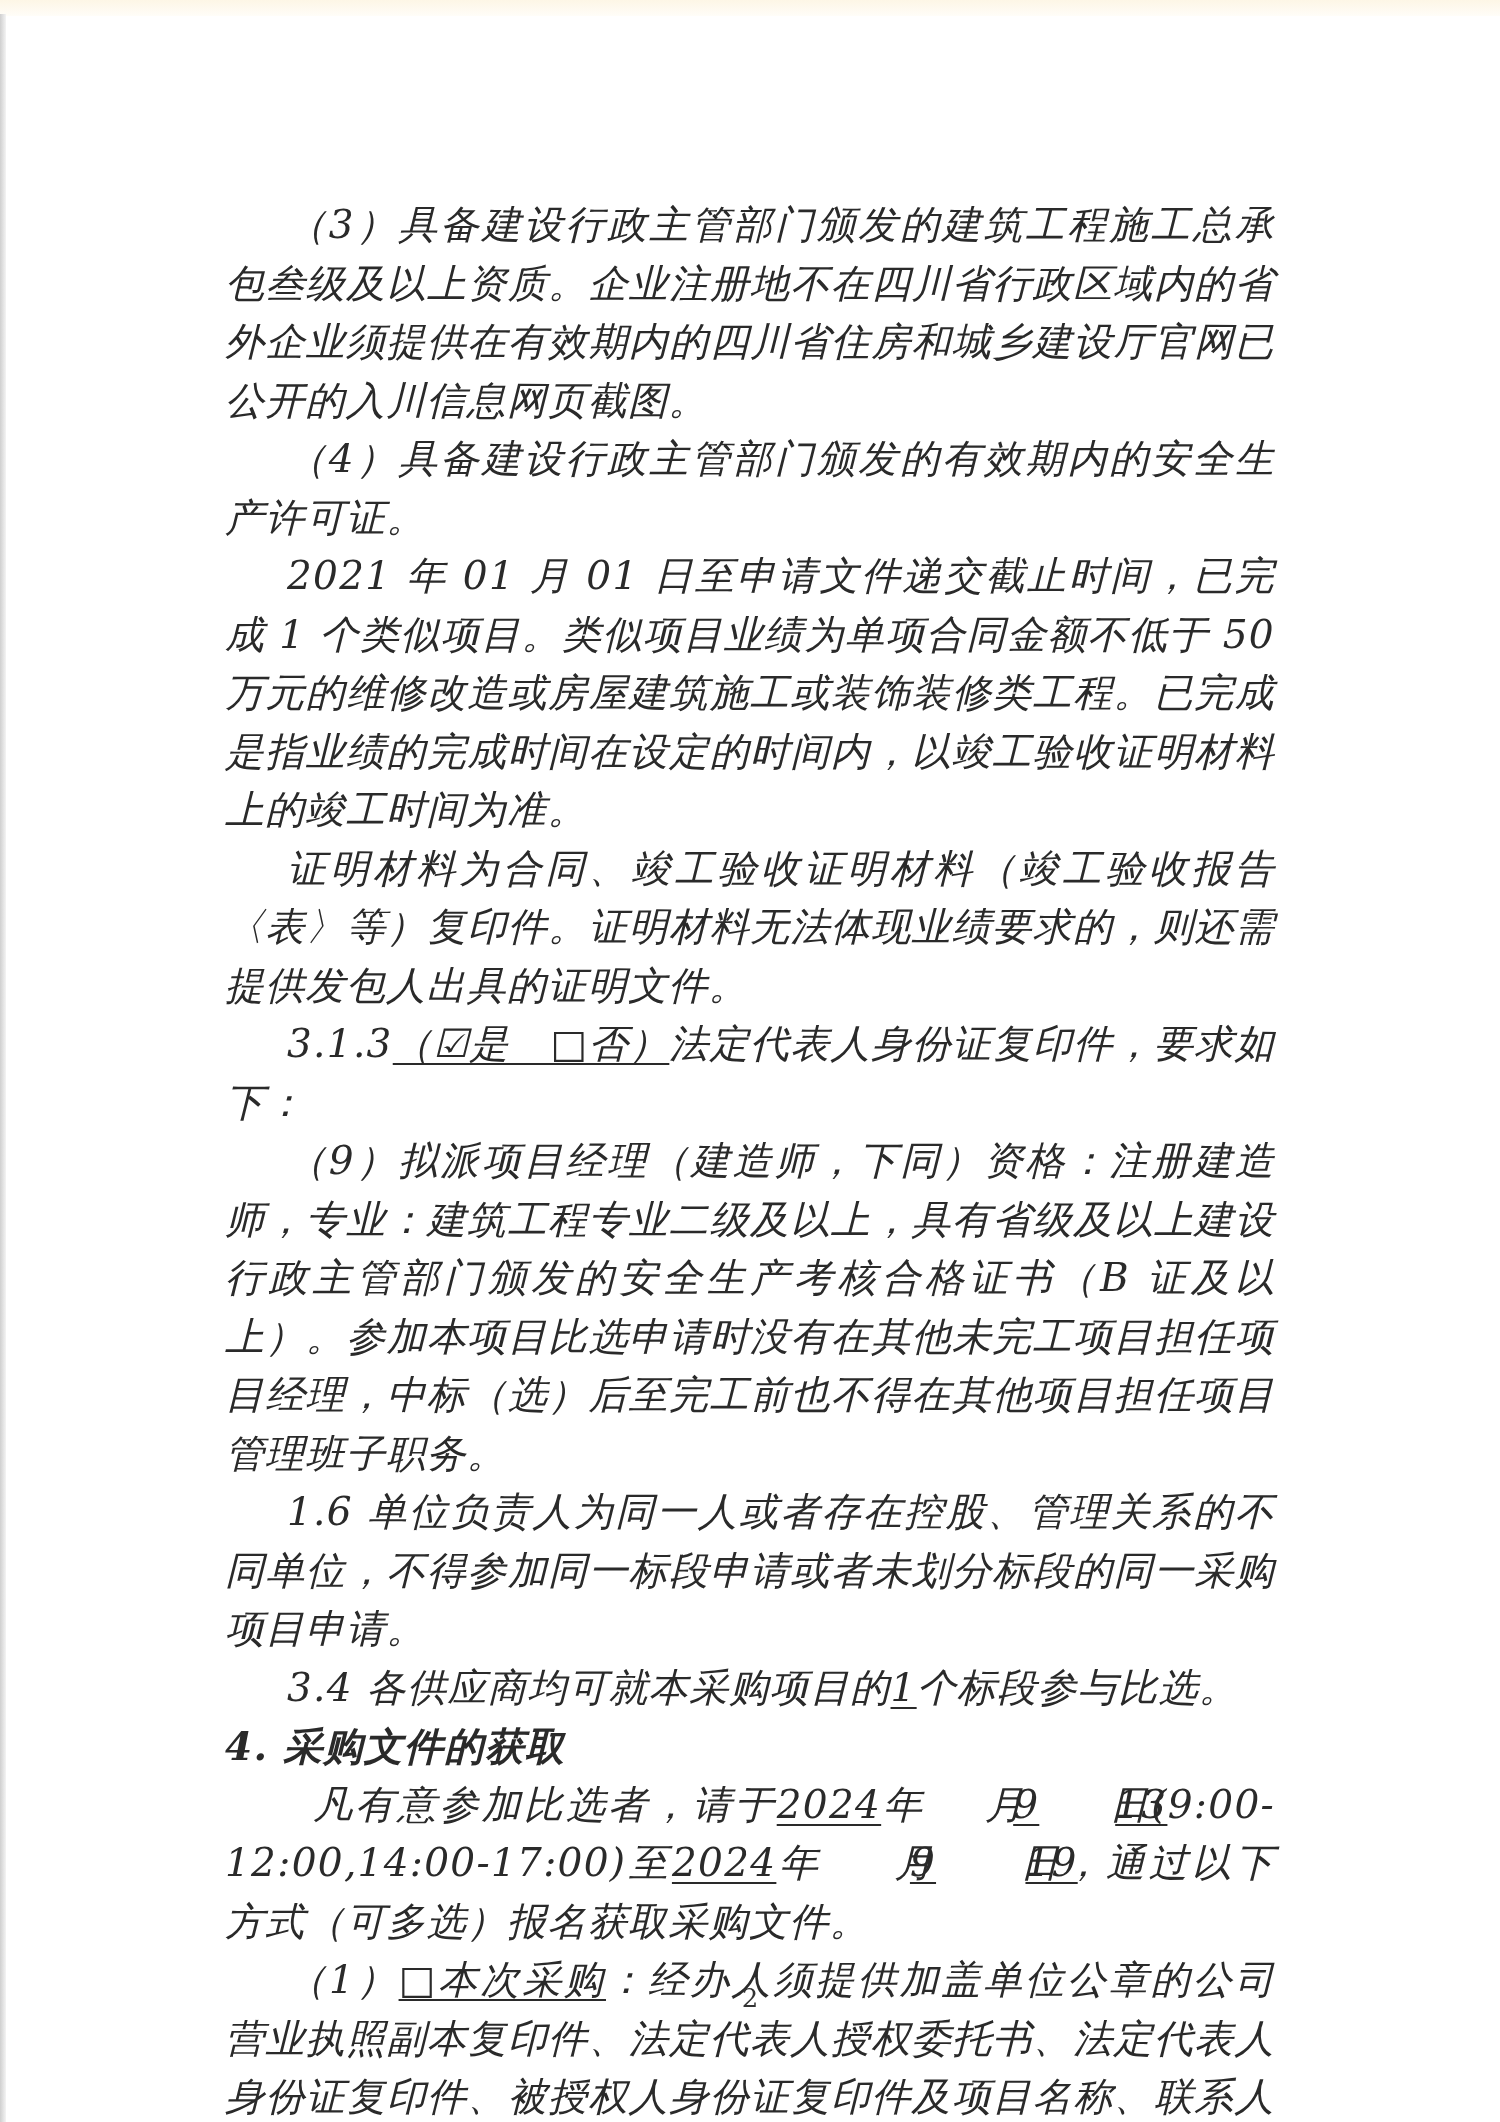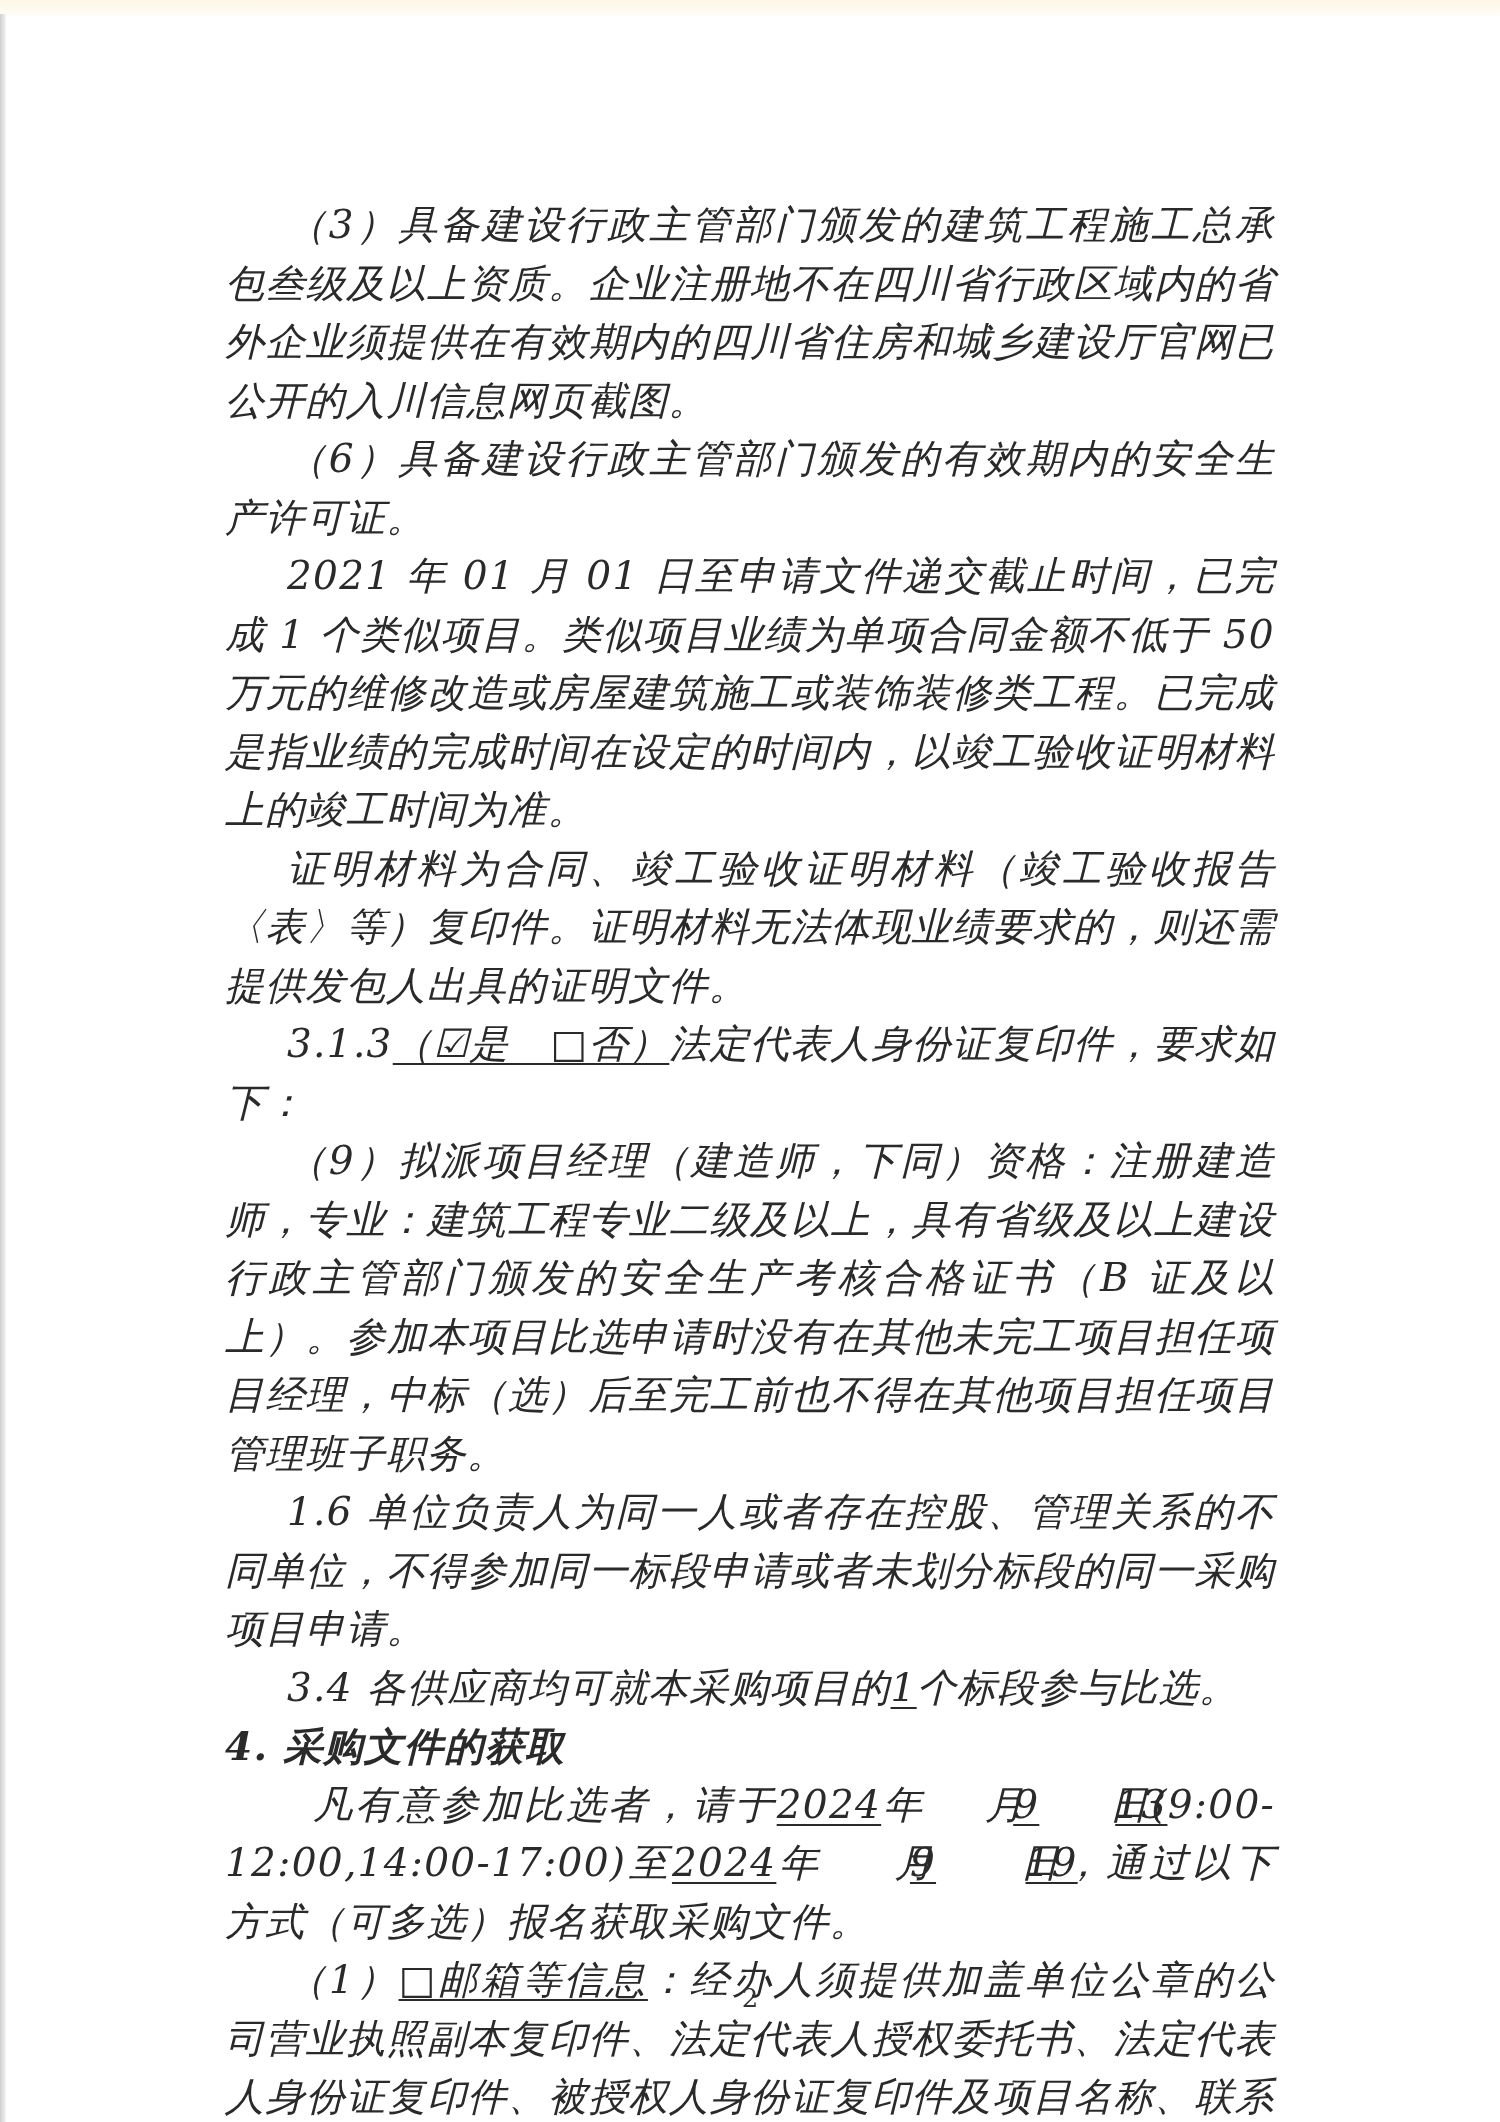--- a/index.html
+++ b/index.html
@@ -34,34 +34,34 @@
 </style>
 </head>
 <body>
 
 <div class="top-band"></div>
 <div class="left-edge"></div>
 
 <div class="content">
 
   <p class="p indent">（3）具备建设行政主管部门颁发的建筑工程施工总承包叁级及以上资质。企业注册地不在四川省行政区域内的省外企业须提供在有效期内的四川省住房和城乡建设厅官网已公开的入川信息网页截图。</p>
-  <p class="p indent">（6）具备建设行政主管部门颁发的有效期内的安全生产许可证。</p>
+  <p class="p indent">（4）具备建设行政主管部门颁发的有效期内的安全生产许可证。</p>
 
   <p class="p indent">2021 年 01 月 01 日至申请文件递交截止时间，已完成 1 个类似项目。类似项目业绩为单项合同金额不低于 50 万元的维修改造或房屋建筑施工或装饰装修类工程。已完成是指业绩的完成时间在设定的时间内，以竣工验收证明材料上的竣工时间为准。</p>
   <p class="p indent">证明材料为合同、竣工验收证明材料（竣工验收报告〈表〉等）复印件。证明材料无法体现业绩要求的，则还需提供发包人出具的证明文件。</p>
 
   <p class="p indent"><span>3.1.3</span><span class="u">（☑是　□否）</span><span>法定代表人身份证复印件，要求如下：</span></p>
   <p class="p indent">（9）拟派项目经理（建造师，下同）资格：注册建造师，专业：建筑工程专业二级及以上，具有省级及以上建设行政主管部门颁发的安全生产考核合格证书（B 证及以上）。参加本项目比选申请时没有在其他未完工项目担任项目经理，中标（选）后至完工前也不得在其他项目担任项目管理班子职务。</p>
 
 
   <p class="p indent">1.6 单位负责人为同一人或者存在控股、管理关系的不同单位，不得参加同一标段申请或者未划分标段的同一采购项目申请。</p>
 
   <p class="p indent"><span>3.4 各供应商均可就本采购项目的</span><span class="u">1</span><span>个标段参与比选。</span></p>
 
   <p class="p heading">4. 采购文件的获取</p>
 
   <p class="p indent-wide"><span>凡有意参加比选者，请于</span><span class="u">2024</span><span>年</span><span class="u blank" style="width:58px;">9</span><span>月</span><span class="u blank" style="width:80px;">13</span><span>日(9:00-12:00,14:00-17:00)</span><span>至</span><span class="u">2024</span><span>年</span><span class="u blank" style="width:70px;">9</span><span>月</span><span class="u blank" style="width:80px;">19</span><span>日，通过以下方式（可多选）报名获取采购文件。</span></p>
 
-  <p class="p indent"><span>（1）</span><span class="u">□邮箱等信息</span><span>：经办人须提供加盖单位公章的公司营业执照副本复印件、法定代表人授权委托书、法定代表人身份证复印件、被授权人身份证复印件及项目名称、联系人及联系电话、邮箱等信息。</span></p>
+  <p class="p indent"><span>（1）</span><span class="u">□本次采购</span><span>：经办人须提供加盖单位公章的公司营业执照副本复印件、法定代表人授权委托书、法定代表人身份证复印件、被授权人身份证复印件及项目名称、联系人及联系电话、邮箱等信息。</span></p>
 
 </div>
 
 <div class="page-number">2</div>
 
 </body></html>

